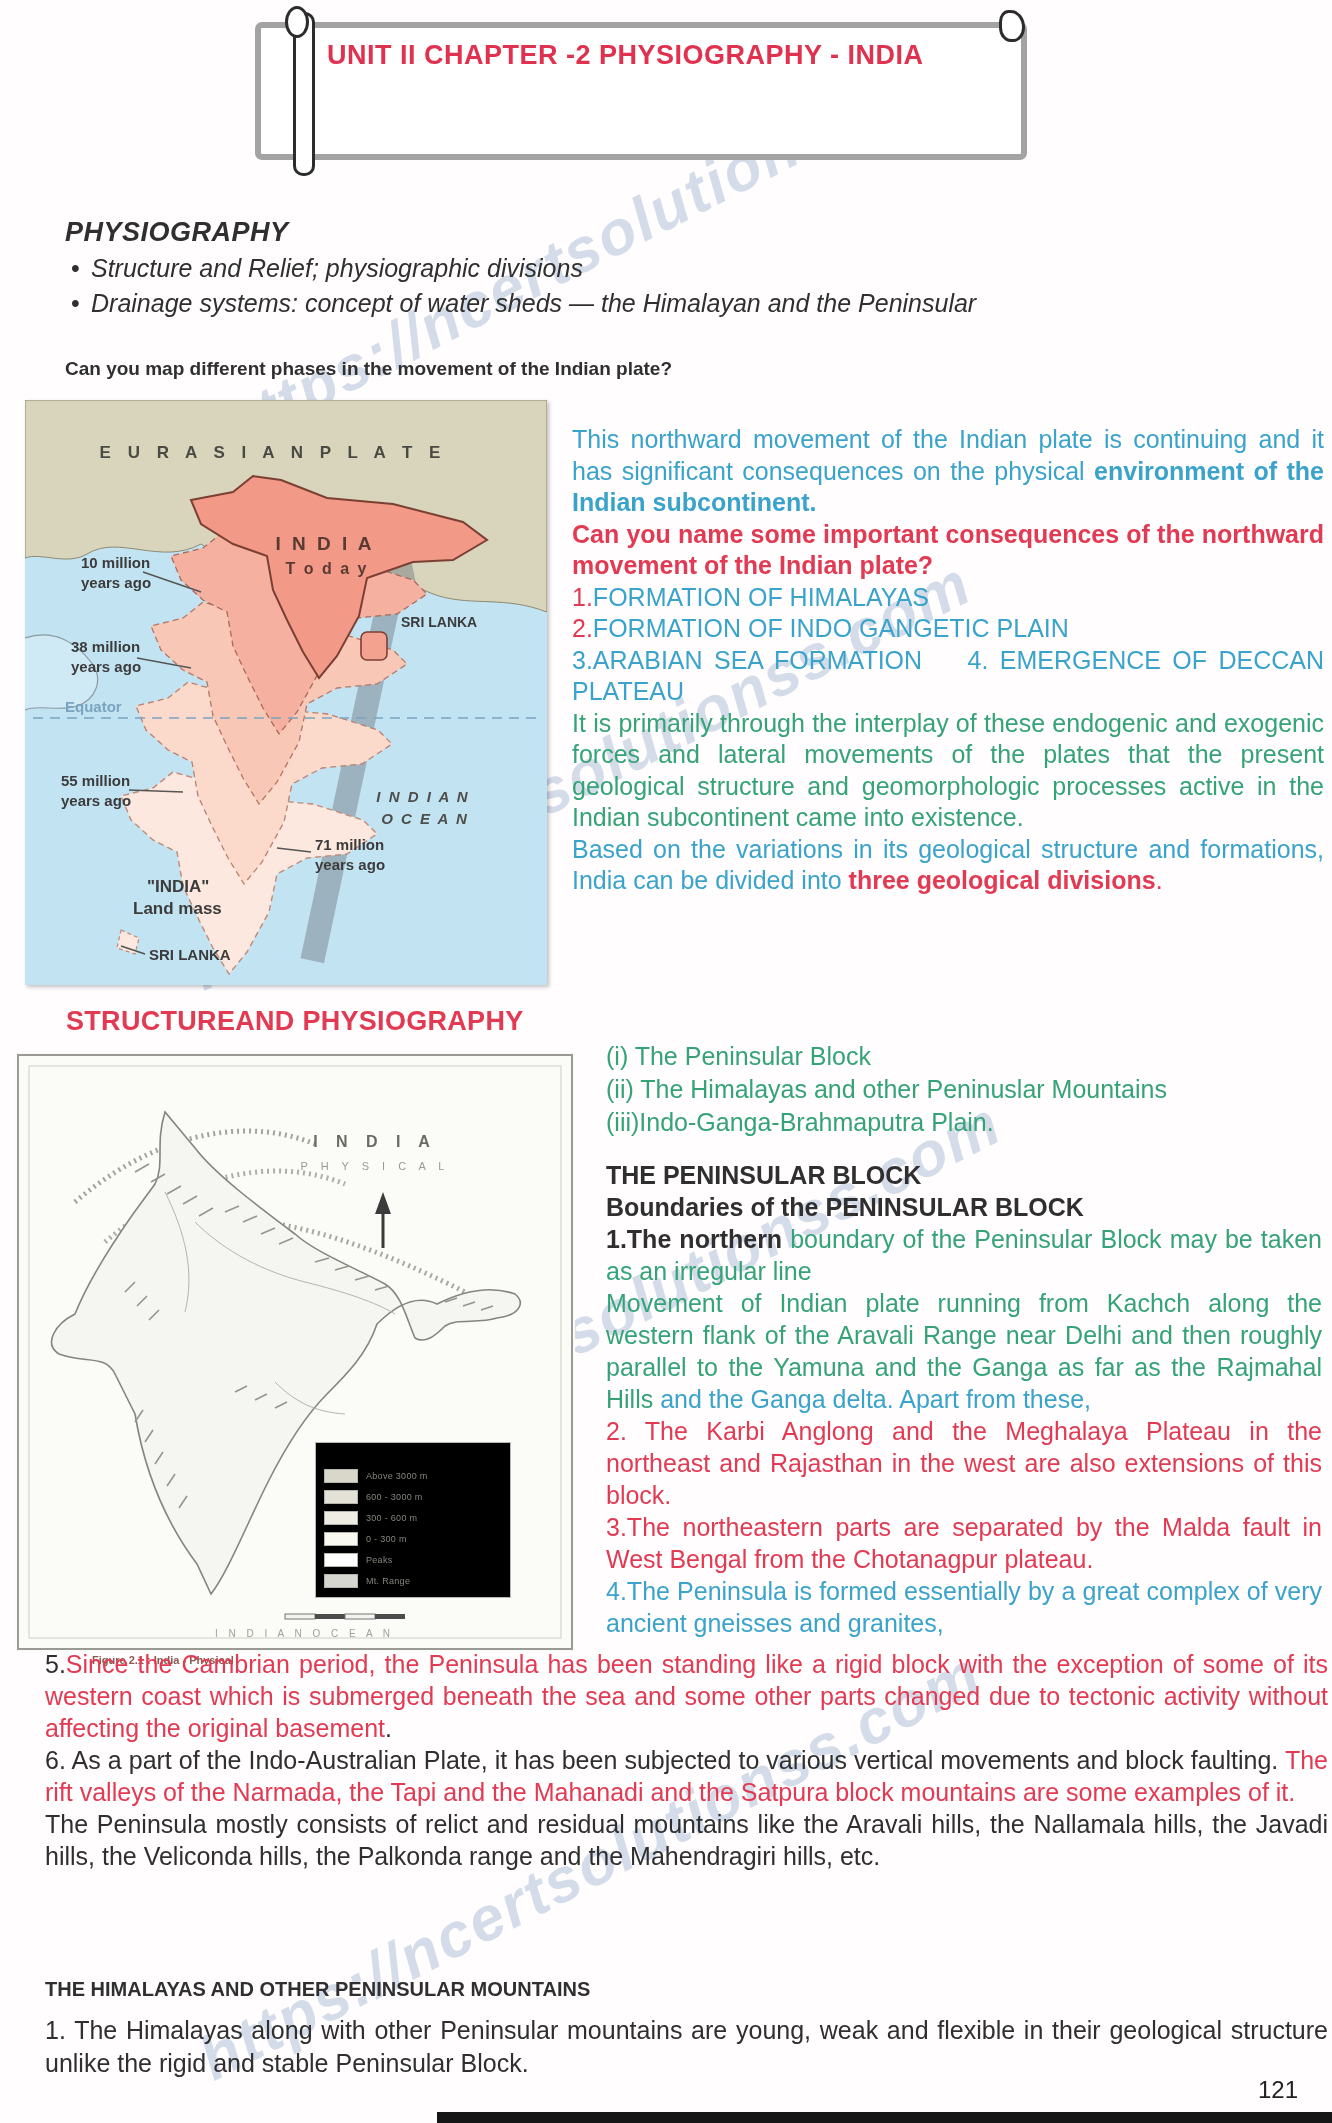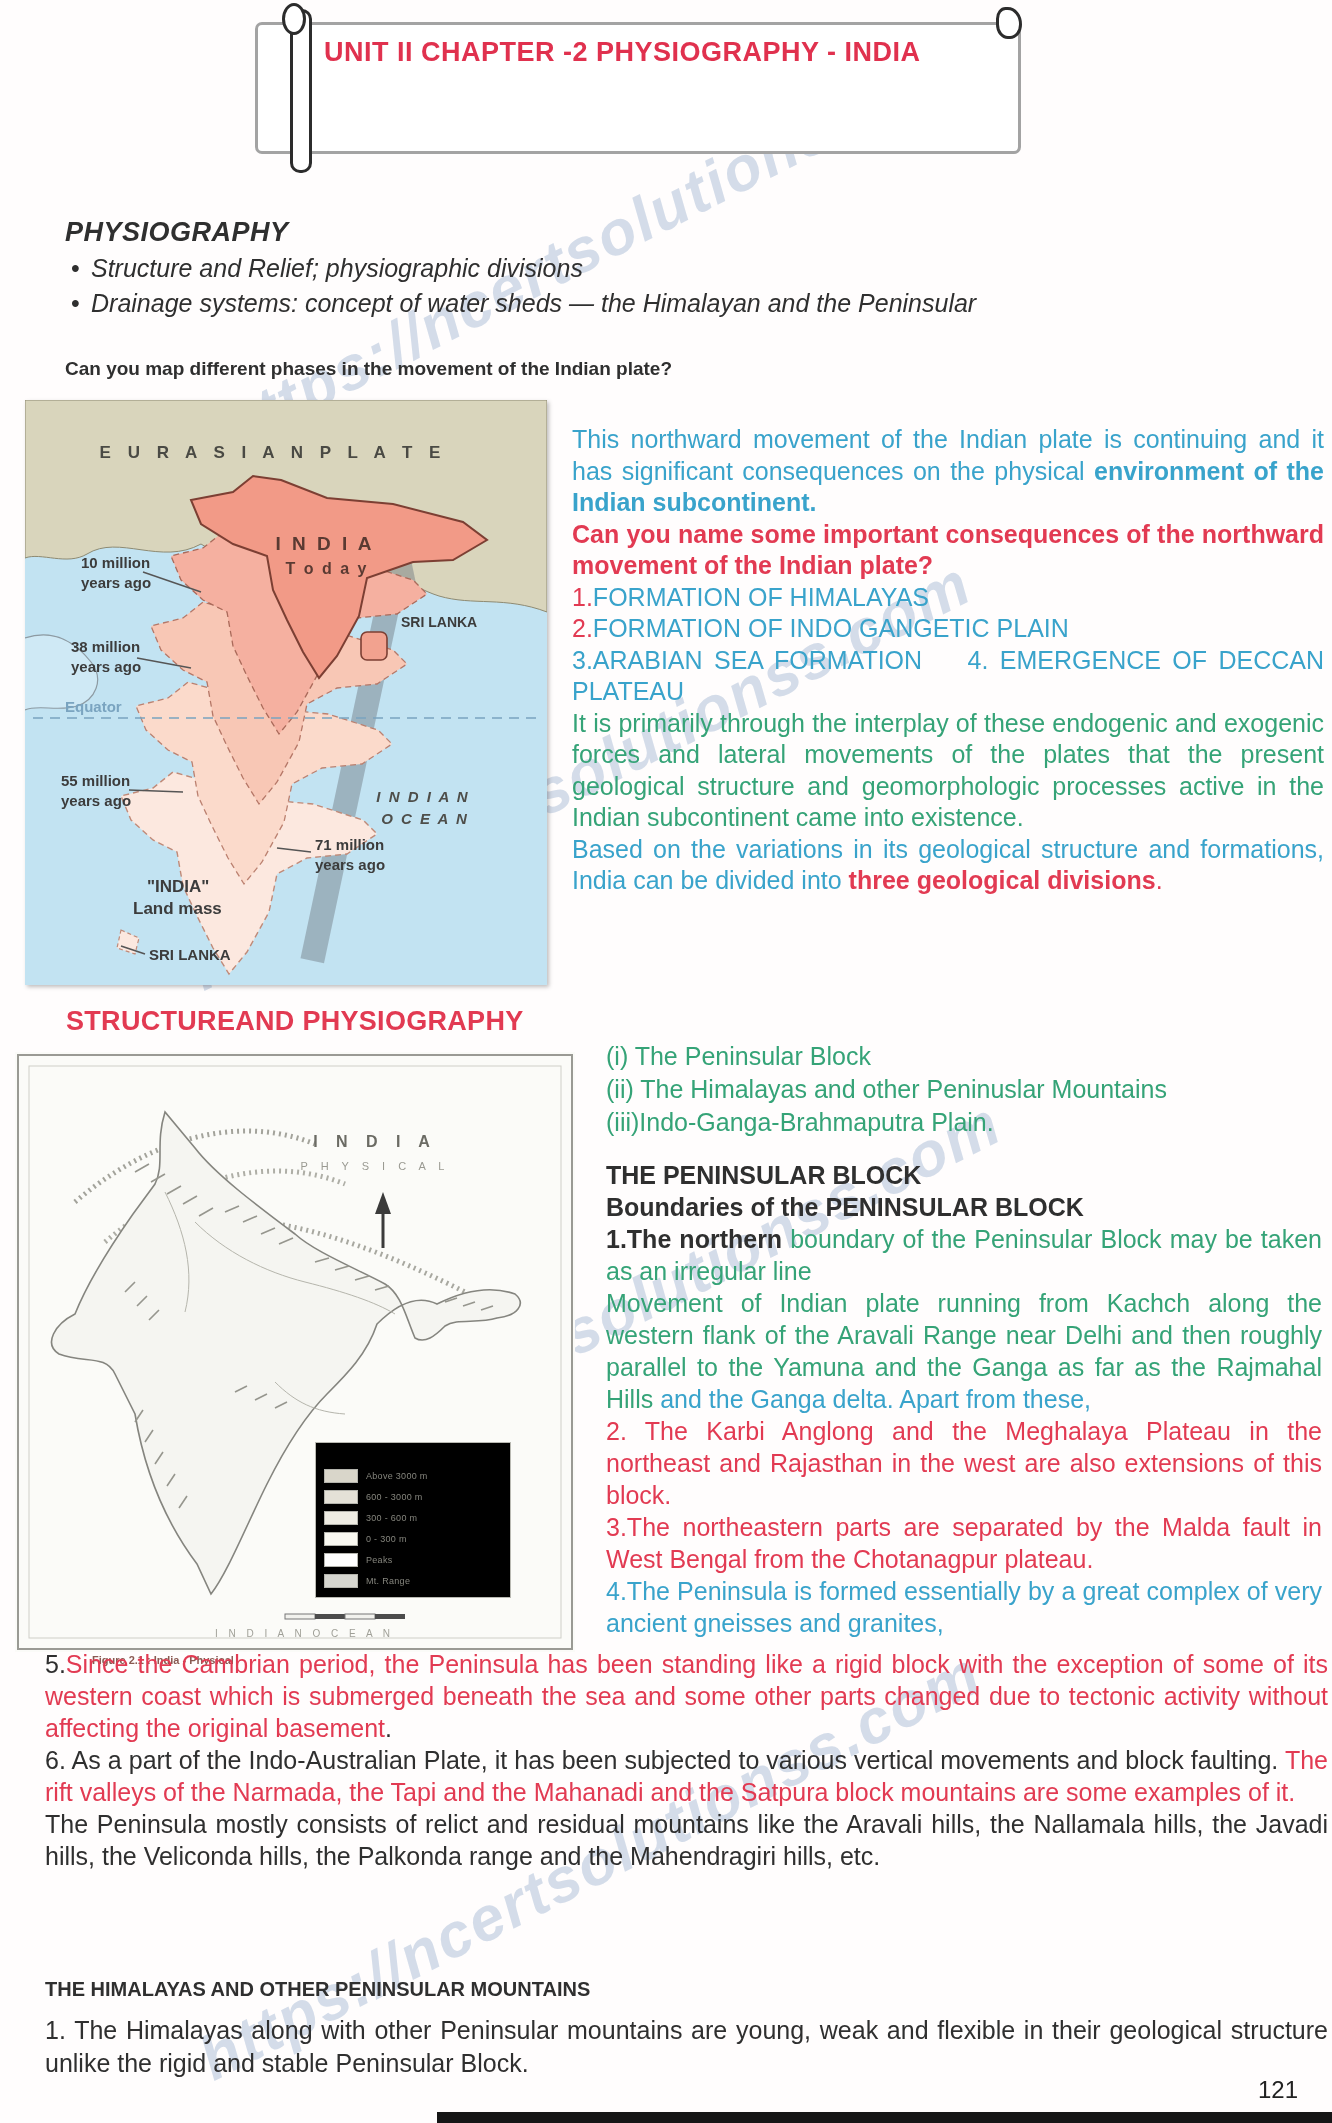--- a/index.html
+++ b/index.html
@@ -15,21 +15,21 @@
   
   .wm{
     position:absolute; width:1100px; text-align:center;
     font-weight:700; font-style:italic; font-size:62px; letter-spacing:2px;
     color:#7f9cc2; opacity:.33; transform:rotate(-27deg);
     pointer-events:none; white-space:nowrap;
   }
   
   .banner{
     position:absolute; left:255px; top:22px; width:760px; height:126px;
-    border:3px solid #a3a3a3; border-radius:7px; background:#fff;
+    border:6px solid #a3a3a3; border-radius:7px; background:#fff;
   }
   .banner .roll-left{
     position:absolute; left:32px; top:-16px; width:16px; height:158px;
     border:3px solid #2c2c2c; border-radius:10px; background:#fff;
   }
   .banner .curl-tl{
     position:absolute; left:24px; top:-22px; width:18px; height:26px;
     border:3px solid #2c2c2c; border-radius:50%; background:#fff;
   }
   .banner .curl-tr{

